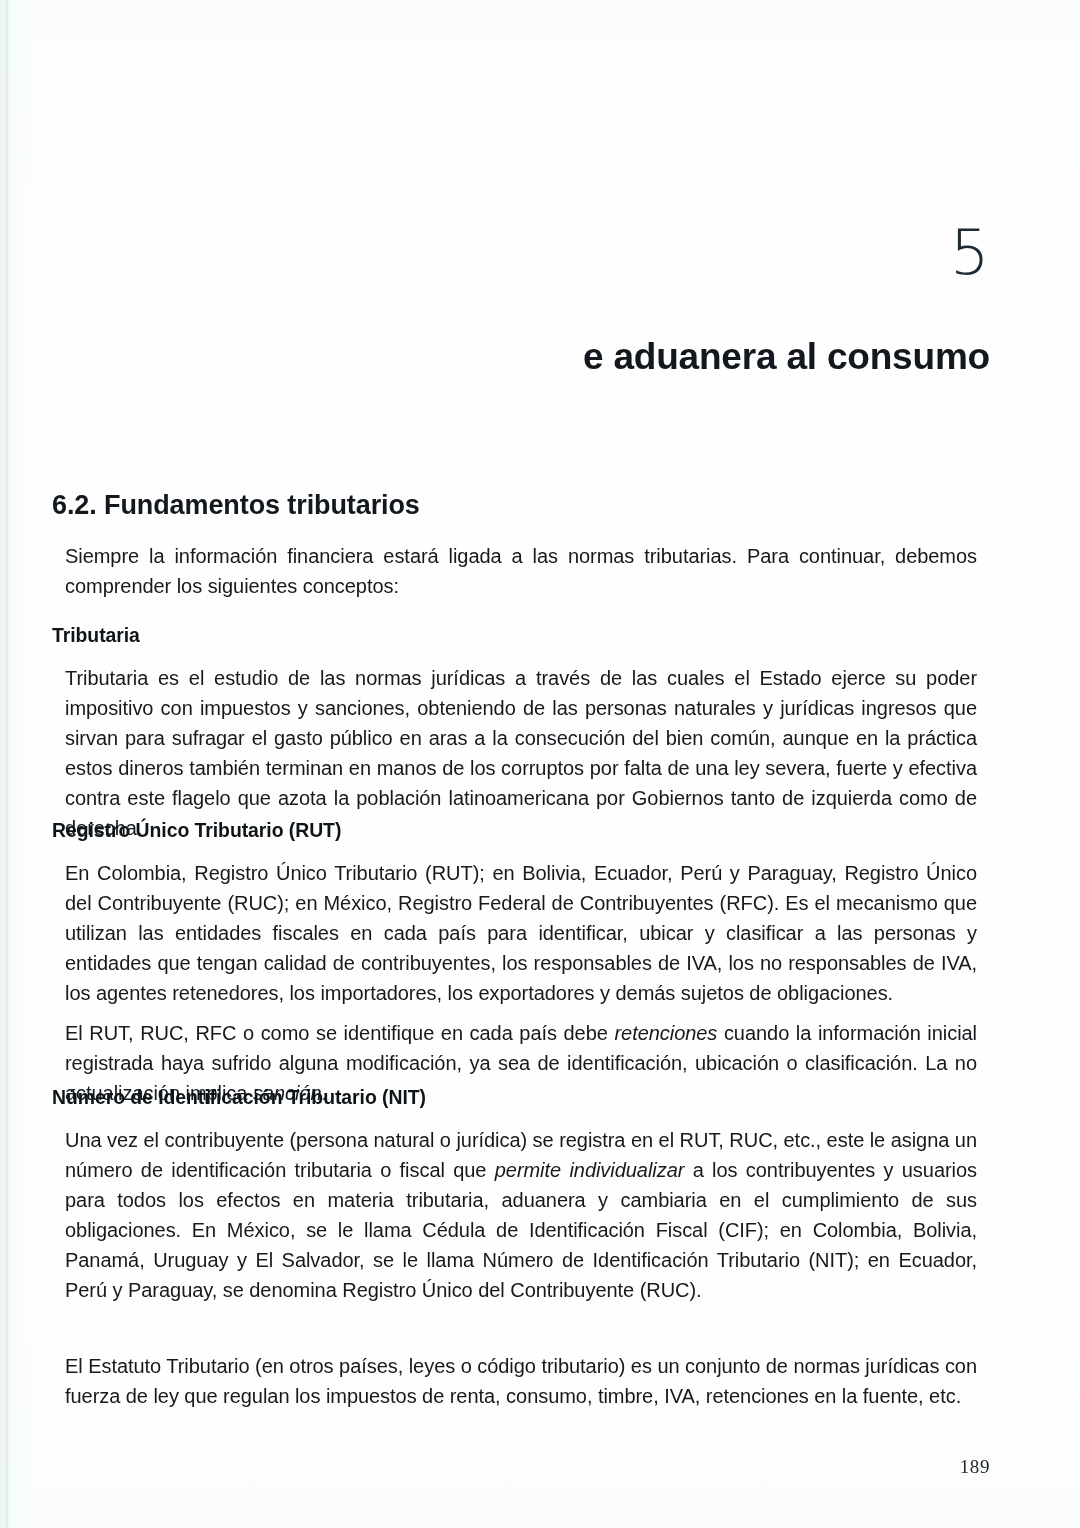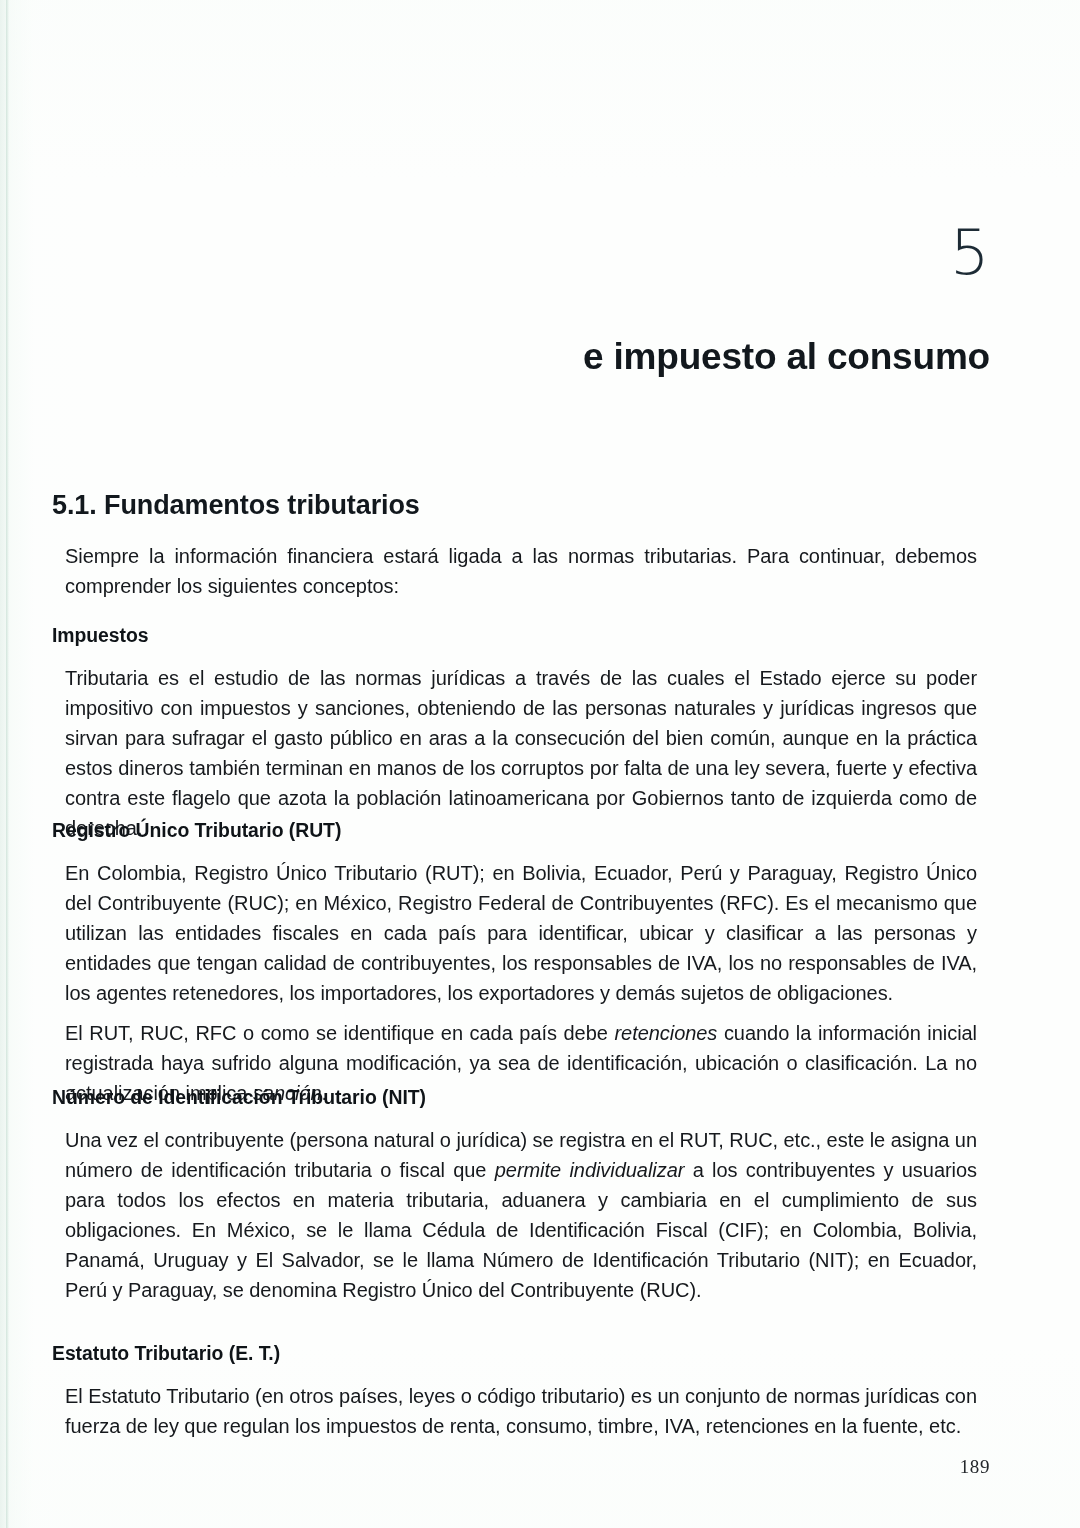--- a/index.html
+++ b/index.html
@@ -128,48 +128,47 @@
 <body>
 
 <div class="page">
 
   <div class="scan-tint"></div>
   <div class="scan-edge"></div>
 
   <div class="chapter-number">5</div>
 
   <h1 class="chapter-title">
-    <span class="tline">e impuesto al consumo</span>
+    <span class="tline">e aduanera al consumo</span>
   </h1>
 
-  <h2 class="section-heading">5.1. Fundamentos tributarios</h2>
+  <h2 class="section-heading">6.2. Fundamentos tributarios</h2>
 
   <div class="body-block" style="top: 528px;">
     <p class="para">Siempre la información financiera estará ligada a las normas tributarias. Para continuar, debemos comprender los siguientes conceptos:</p>
   </div>
 
   <div class="body-block" style="top: 620px;">
-    <h3 class="term">Impuestos</h3>
+    <h3 class="term">Tributaria</h3>
     <p class="para">Tributaria es el estudio de las normas jurídicas a través de las cuales el Estado ejerce su poder impositivo con impuestos y sanciones, obteniendo de las personas naturales y jurídicas ingresos que sirvan para sufragar el gasto público en aras a la consecución del bien común, aunque en la práctica estos dineros también terminan en manos de los corruptos por falta de una ley severa, fuerte y efectiva contra este flagelo que azota la población latinoamericana por Gobiernos tanto de izquierda como de derecha.</p>
   </div>
 
   <div class="body-block" style="top: 815px;">
     <h3 class="term">Registro Único Tributario (RUT)</h3>
     <p class="para">En Colombia, Registro Único Tributario (RUT); en Bolivia, Ecuador, Perú y Paraguay, Registro Único del Contribuyente (RUC); en México, Registro Federal de Contribuyentes (RFC). Es el mecanismo que utilizan las entidades fiscales en cada país para identificar, ubicar y clasificar a las personas y entidades que tengan calidad de contribuyentes, los responsables de IVA, los no responsables de IVA, los agentes retenedores, los importadores, los exportadores y demás sujetos de obligaciones.</p>
   </div>
 
   <div class="body-block" style="top: 1005px;">
     <p class="para"><span>El RUT, RUC, RFC o como se identifique en cada país debe </span><em>retenciones</em><span> cuando la información inicial registrada haya sufrido alguna modificación, ya sea de identificación, ubicación o clasificación. La no actualización implica </span><em>sanción</em><span>.</span></p>
   </div>
 
   <div class="body-block" style="top: 1082px;">
     <h3 class="term">Número de Identificación Tributario (NIT)</h3>
     <p class="para"><span>Una vez el contribuyente (persona natural o jurídica) se registra en el RUT, RUC, etc., este le asigna un número de identificación tributaria o fiscal que </span><em>permite individualizar</em><span> a los contribuyentes y usuarios para todos los efectos en materia tributaria, aduanera y cambiaria en el cumplimiento de sus obligaciones. En México, se le llama Cédula de Identificación Fiscal (CIF); en Colombia, Bolivia, Panamá, Uruguay y El Salvador, se le llama Número de Identificación Tributario (NIT); en Ecuador, Perú y Paraguay, se denomina Registro Único del Contribuyente (RUC).</span></p>
   </div>
 
   <div class="body-block" style="top: 1338px;">
-    <h3 class="term">Estatuto Tributario (E. T.)</h3>
     <p class="para">El Estatuto Tributario (en otros países, leyes o código tributario) es un conjunto de normas jurídicas con fuerza de ley que regulan los impuestos de renta, consumo, timbre, IVA, retenciones en la fuente, etc.</p>
   </div>
 
   <div class="folio">189</div>
 
 </div>
 
 </body></html>

